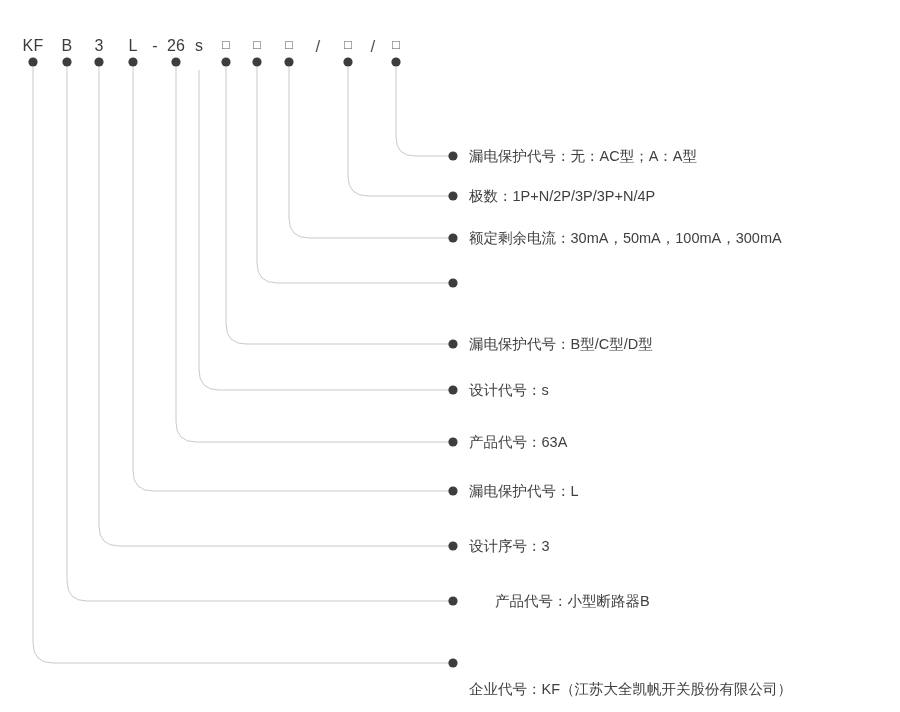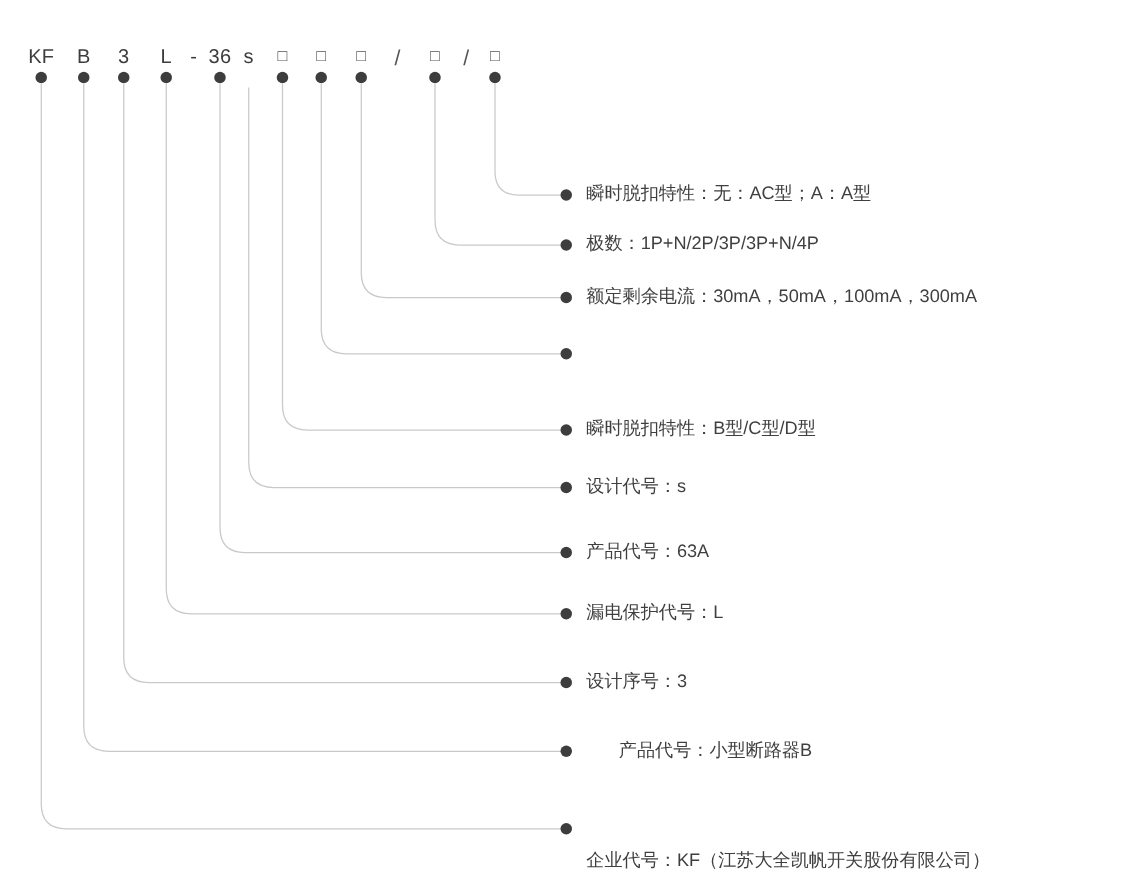--- a/index.html
+++ b/index.html
@@ -103,36 +103,36 @@
         <circle cx="453" cy="663" r="4.6" fill="#3d3d3d"></circle>
       </g>
   </svg>
 
   <div id="code-row">
       <span class="code-token" style="left: 33px; top: 38px;">KF</span>
       <span class="code-token" style="left: 67px; top: 38px;">B</span>
       <span class="code-token" style="left: 99px; top: 38px;">3</span>
       <span class="code-token" style="left: 133px; top: 38px;">L</span>
       <span class="code-token" style="left: 155px; top: 38px;">-</span>
-      <span class="code-token" style="left: 176px; top: 38px;">36</span>
+      <span class="code-token" style="left: 176px; top: 38px;">26</span>
       <span class="code-token" style="left: 199px; top: 38px;">s</span>
       <span class="code-token box-token" style="left: 226px; top: 38px;">□</span>
       <span class="code-token box-token" style="left: 257px; top: 38px;">□</span>
       <span class="code-token box-token" style="left: 289px; top: 38px;">□</span>
       <span class="code-token slash-token" style="left: 318px; top: 38px;">/</span>
       <span class="code-token box-token" style="left: 348px; top: 38px;">□</span>
       <span class="code-token slash-token" style="left: 373px; top: 38px;">/</span>
       <span class="code-token box-token" style="left: 396px; top: 38px;">□</span>
     </div>
   <div id="label-col">
-      <div class="leader-label" style="left: 469px; top: 156px;"><span>瞬时脱扣特性：无：AC型；A：A型</span></div>
+      <div class="leader-label" style="left: 469px; top: 156px;"><span>漏电保护代号：无：AC型；A：A型</span></div>
       <div class="leader-label" style="left: 469px; top: 196px;"><span>极数：1P+N/2P/3P/3P+N/4P</span></div>
       <div class="leader-label" style="left: 469px; top: 238px;"><span>额定剩余电流：30mA，50mA，100mA，300mA</span></div>
       <div class="leader-label" style="left: 469px; top: 283px;"></div>
-      <div class="leader-label" style="left: 469px; top: 344px;"><span>瞬时脱扣特性：B型/C型/D型</span></div>
+      <div class="leader-label" style="left: 469px; top: 344px;"><span>漏电保护代号：B型/C型/D型</span></div>
       <div class="leader-label" style="left: 469px; top: 390px;"><span>设计代号：s</span></div>
       <div class="leader-label" style="left: 469px; top: 442px;"><span>产品代号：63A</span></div>
       <div class="leader-label" style="left: 469px; top: 491px;"><span>漏电保护代号：L</span></div>
       <div class="leader-label" style="left: 469px; top: 546px;"><span>设计序号：3</span></div>
       <div class="leader-label" style="left: 495px; top: 601px;"><span>产品代号：小型断路器B</span></div>
       <div class="leader-label" style="left: 469px; top: 663px; margin-top: 26px;"><span>企业代号：KF（江苏大全凯帆开关股份有限公司）</span></div>
     </div>
 
 </div>
 

